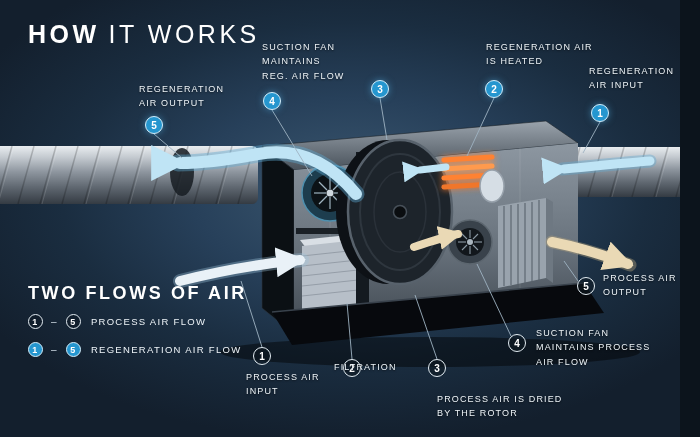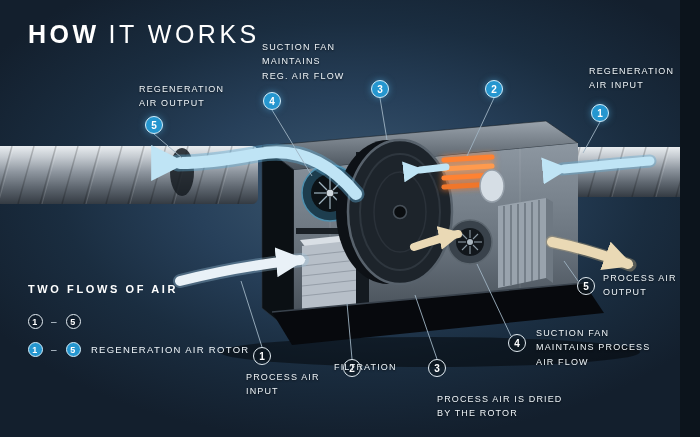--- a/index.html
+++ b/index.html
@@ -22,21 +22,21 @@
   .badge{
     position:absolute; width:18px; height:18px; border-radius:50%;
     display:flex; align-items:center; justify-content:center;
     font-size:10px; font-weight:600; color:#ffffff;
   }
   .badge.reg{ background:#2596cf; border:1px solid #d3edfa; box-shadow:0 0 7px rgba(80,175,225,.55); }
   .badge.proc{ background:rgba(12,23,33,.55); border:1px solid #e4edf3; }
 
   .legend-heading{
     position:absolute; left:28px; top:283px; color:#ffffff;
-    font-size:11px; font-weight:700; letter-spacing:2.6px;
+    font-size:18px; font-weight:700; letter-spacing:2.6px;
   }
   .legend-row{
     position:absolute; left:28px; display:flex; align-items:center; gap:8px;
     color:#eef4f8; font-size:9.5px; letter-spacing:1.3px;
   }
   .legend-row .b{
     width:15px; height:15px; border-radius:50%; flex:0 0 auto;
     display:flex; align-items:center; justify-content:center;
     font-size:9px; font-weight:600; color:#fff;
   }
@@ -278,20 +278,22 @@
 AIR OUTPUT</div>
   <div class="badge reg" style="left:145px; top:116px;">5</div>
 
   <div class="label" style="left:262px; top:40px;">SUCTION FAN
 MAINTAINS
 REG. AIR FLOW</div>
   <div class="badge reg" style="left:263px; top:92px;">4</div>
 
   <div class="badge reg" style="left:371px; top:80px;">3</div>
 
+  <div class="label" style="left:486px; top:40px;">REGENERATION AIR
+IS HEATED</div>
   <div class="badge reg" style="left:485px; top:80px;">2</div>
 
   <div class="label" style="left:589px; top:64px;">REGENERATION
 AIR INPUT</div>
   <div class="badge reg" style="left:591px; top:104px;">1</div>
 
   <div class="badge proc" style="left:253px; top:347px;">1</div>
   <div class="label" style="left:246px; top:370px;">PROCESS AIR
 INPUT</div>
 
@@ -310,22 +312,23 @@
   <div class="badge proc" style="left:577px; top:277px;">5</div>
   <div class="label" style="left:603px; top:271px;">PROCESS AIR
 OUTPUT</div>
 
   <div class="legend-heading">TWO FLOWS OF AIR</div>
 
   <div class="legend-row" style="top:314px;">
     <span class="b proc">1</span>
     <span class="legend-sep">–</span>
     <span class="b proc">5</span>
+    <span class="legend-label">PROCESS AIR FLOW</span>
   </div>
 
   <div class="legend-row" style="top:342px;">
     <span class="b reg">1</span>
     <span class="legend-sep">–</span>
     <span class="b reg">5</span>
-    <span class="legend-label">REGENERATION AIR ROTOR</span>
+    <span class="legend-label">REGENERATION AIR FLOW</span>
   </div>
 
 </div>
 
 </body></html>

